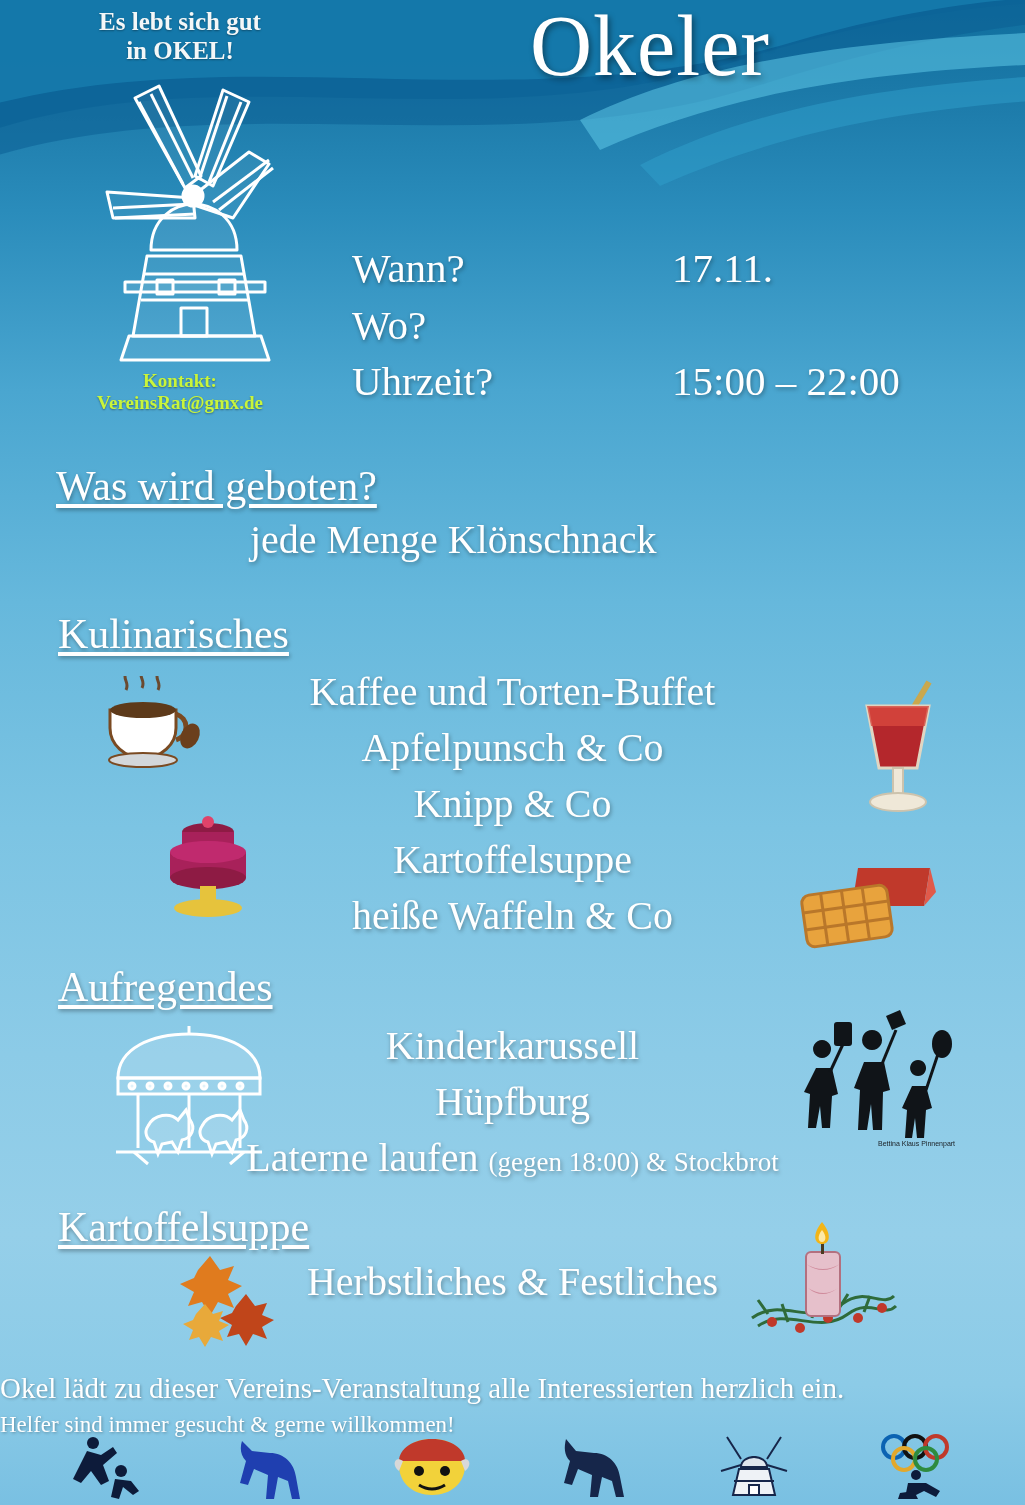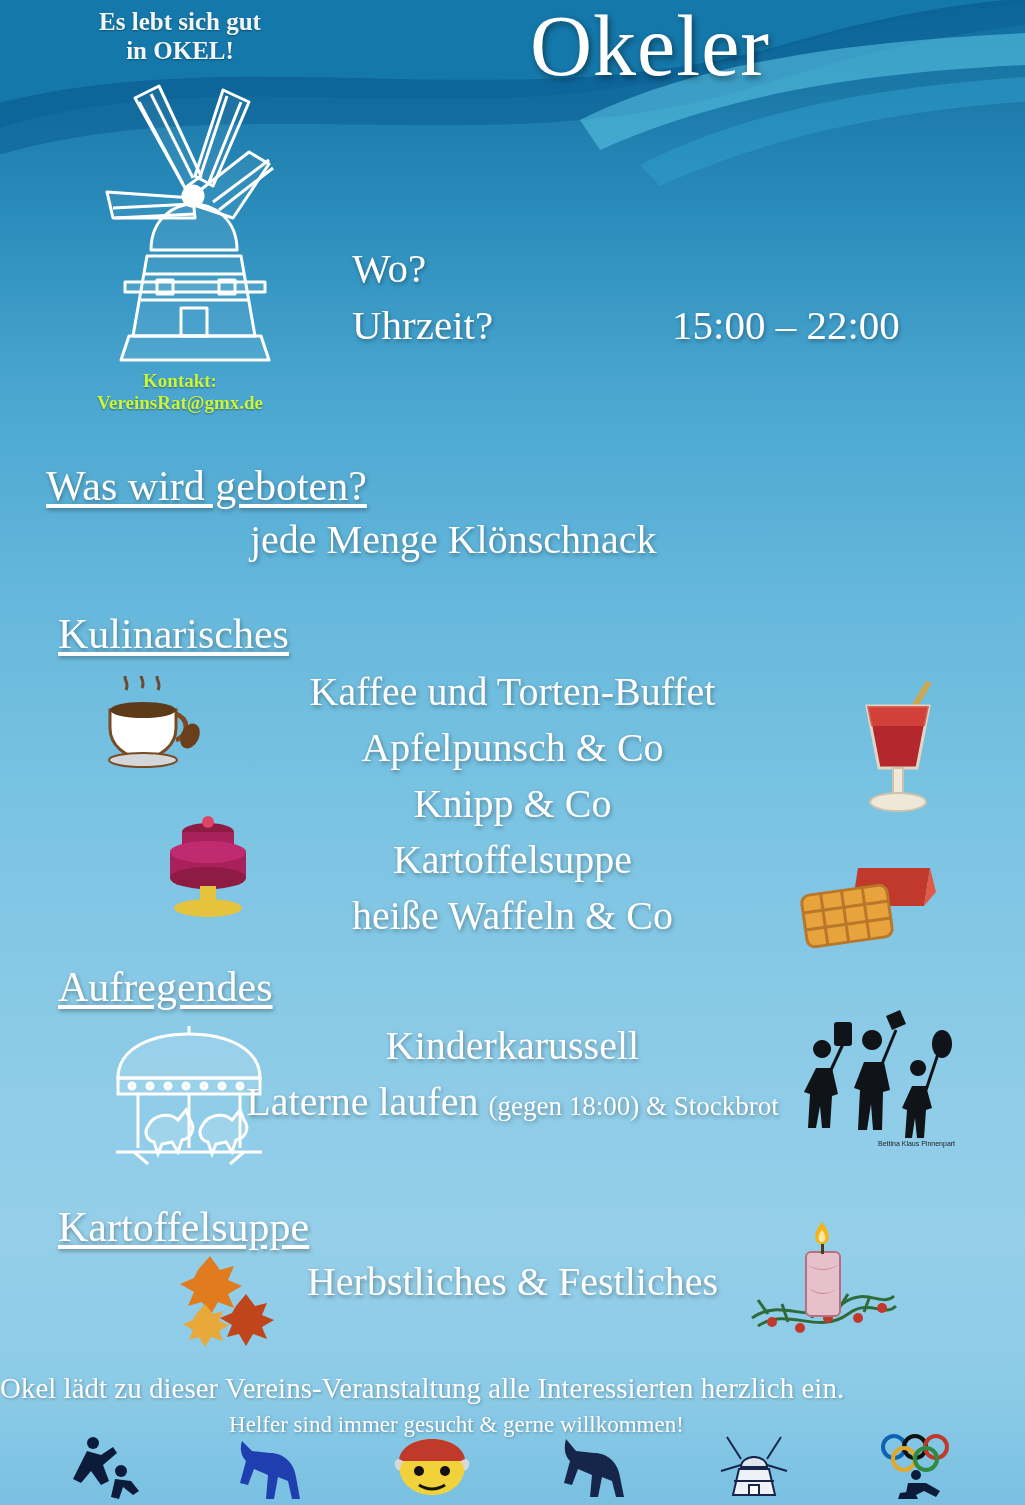--- a/index.html
+++ b/index.html
@@ -105,21 +105,21 @@
   .facts-a { width: 340px; }
 
   
   .section-head {
     color: #ffffff;
     font-size: 42px;
     text-decoration: underline;
     text-underline-offset: 4px;
     text-shadow: 1px 2px 4px rgba(0,0,0,.35);
   }
-  .sec-angebot { position: absolute; top: 462px; left: 46px; }
+  .sec-angebot { position: absolute; top: 462px; left: 56px; }
   .angebot-line {
     position: absolute;
     top: 516px;
     left: 250px;
     color: #ffffff;
     font-size: 40px;
     text-shadow: 1px 2px 4px rgba(0,0,0,.35);
   }
 
   .sec-kulinarisch { position: absolute; top: 610px; left: 58px; }
@@ -169,21 +169,21 @@
     width: 919px;
     color: #ffffff;
     font-size: 29px;
     text-shadow: 1px 1px 3px rgba(0,0,0,.3);
   }
   .footer-sub {
     position: absolute;
     top: 1412px;
     left: 0;
     width: 913px;
-    text-align: center;
+    text-align: left;
     color: #ffffff;
     font-size: 23px;
     text-shadow: 1px 1px 3px rgba(0,0,0,.3);
   }
 
   .footer-icons {
     position: absolute;
     bottom: 4px;
     left: 0;
     width: 1025px;
@@ -262,20 +262,24 @@
       <div>Kontakt:</div>
       <div>VereinsRat@gmx.de</div>
     </div>
   </div>
 
   <div class="title-wrap">
     <div class="title-line1">Okeler</div>
   </div>
 
   <div class="facts">
+    <div class="facts-row">
+      <div class="facts-q">Wann?</div>
+      <div class="facts-a">17.11.</div>
+    </div>
     <div class="facts-row">
       <div class="facts-q">Wo?</div>
     </div>
     <div class="facts-row">
       <div class="facts-q">Uhrzeit?</div>
       <div class="facts-a">15:00 – 22:00</div>
     </div>
   </div>
 
   <div class="section-head sec-angebot">Was wird geboten?</div>
@@ -338,20 +342,21 @@
         <line x1="68" y1="28" x2="68" y2="80"></line>
         <line x1="6" y1="45" x2="92" y2="45"></line>
         <line x1="6" y1="62" x2="92" y2="62"></line>
       </g>
     </svg>
   </div>
 
   <div class="section-head sec-aufregendes">Aufregendes</div>
   <div class="aufregendes-list">
     <div>Kinderkarussell</div>
+    <div>Hüpfburg</div>
     <div>
       <span>Laterne laufen</span>
       <span class="small-note">(gegen 18:00) &amp; Stockbrot</span>
     </div>
   </div>
 
   <div class="deco" style="left:104px; top:1026px;">
     <svg width="170" height="140" viewBox="0 0 170 140">
       <g stroke="#ffffff" stroke-width="3" fill="none">
         <path d="M14,52 C14,22 48,8 85,8 C122,8 156,22 156,52 Z" fill="#ffffff" fill-opacity="0.12"></path>

